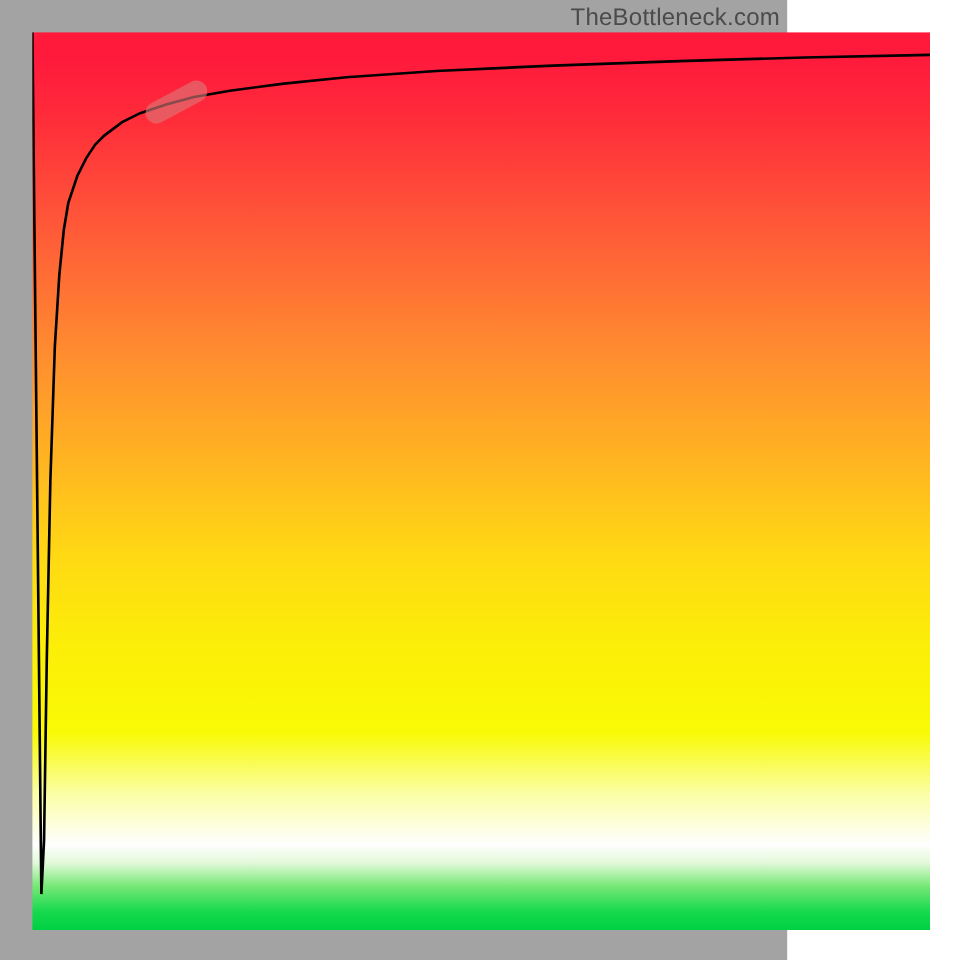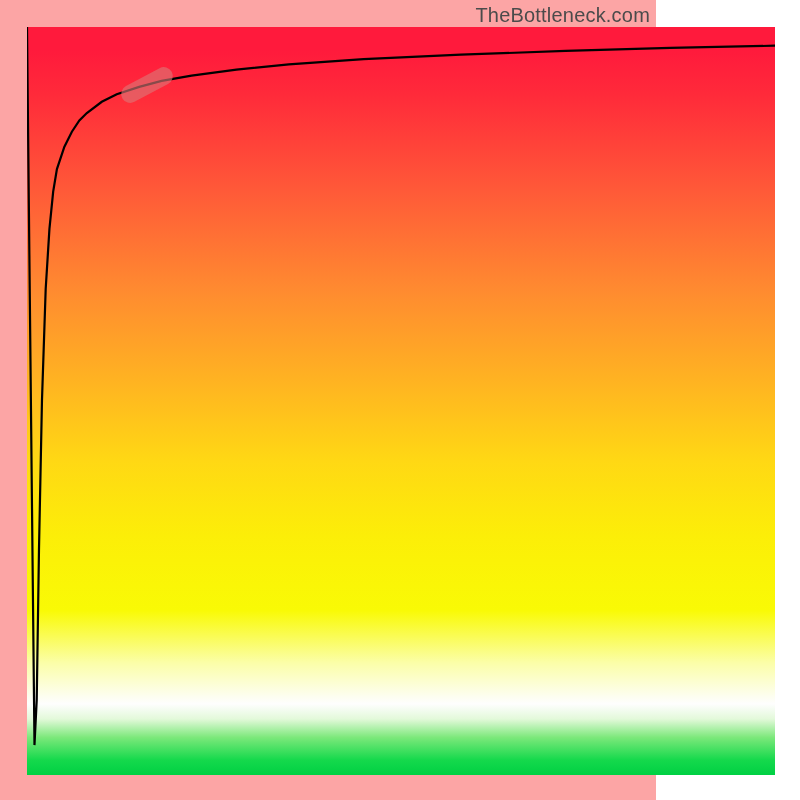--- a/index.html
+++ b/index.html
@@ -1,18 +1,18 @@
 <!DOCTYPE html>
 <html><head>
 <meta charset="utf-8">
 <style>
   * { margin: 0; padding: 0; box-sizing: border-box; }
   html, body { width: 800px; height: 800px; overflow: hidden; font-family: Arial, Helvetica, sans-serif; }
   .frame {
-    width: 656px; height: 800px; background: #fca5a5; position: relative;
+    width: 656px; height: 800px; background: #a3a3a3; position: relative;
   }
   .plot {
     position: absolute;
     left: 27px; top: 27px;
     width: 748px; height: 748px;
     background: linear-gradient(to bottom,
       #ff1a3c 0%,
       #ff1a3c 3%,
       #ff2a3a 9%,
       #ff5a38 22%,

